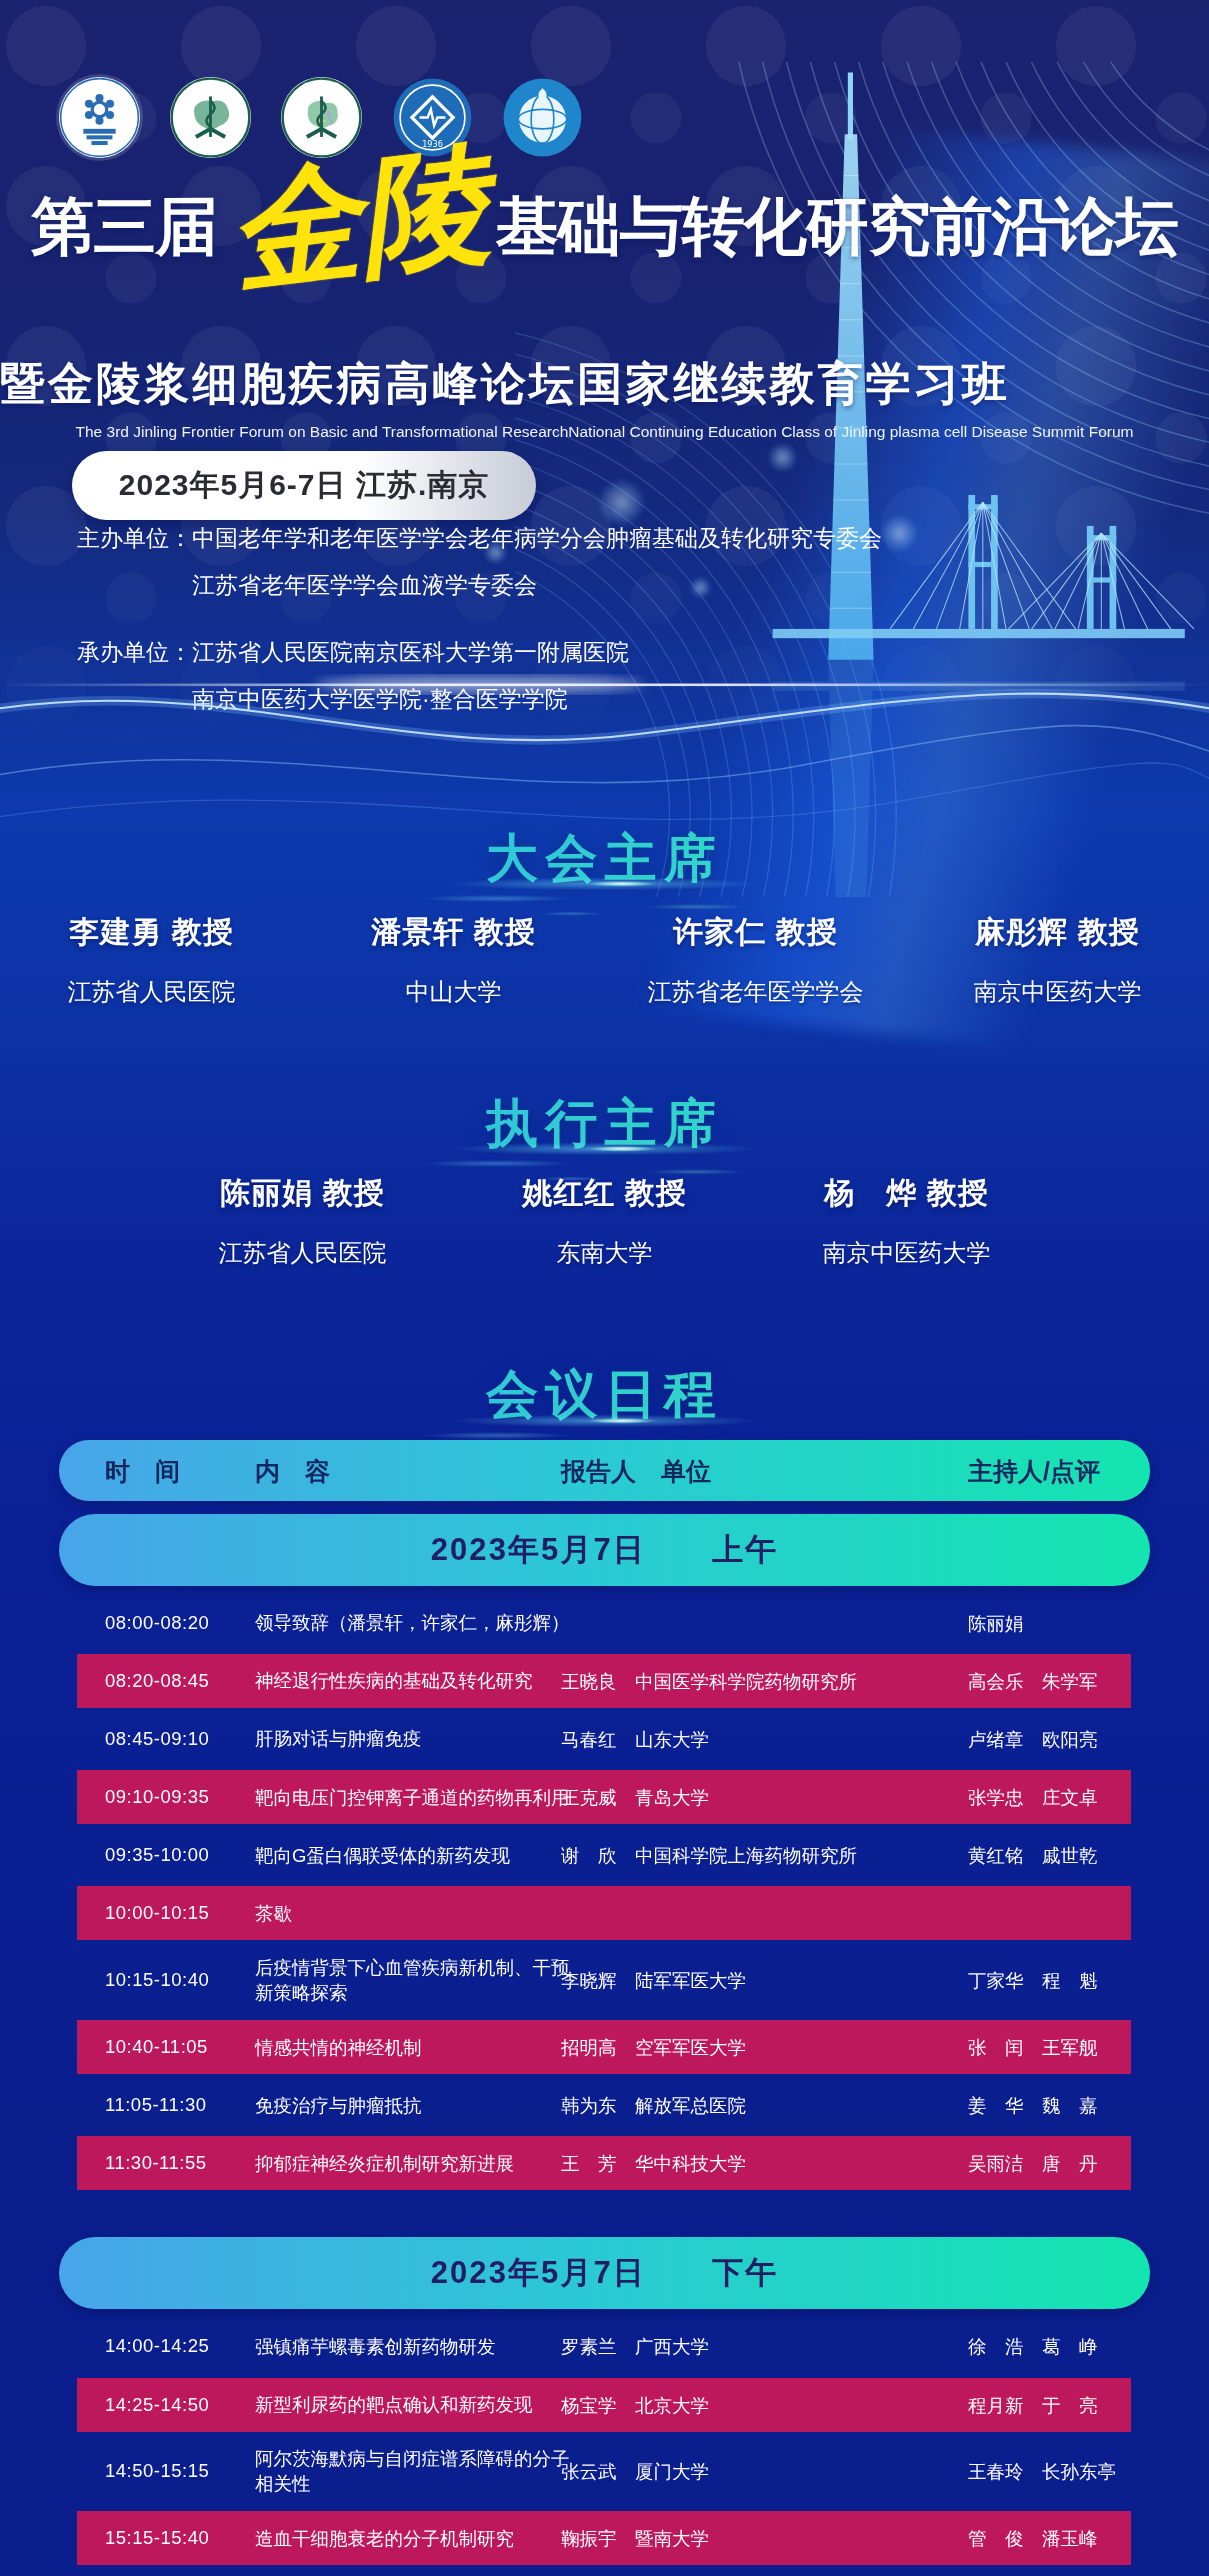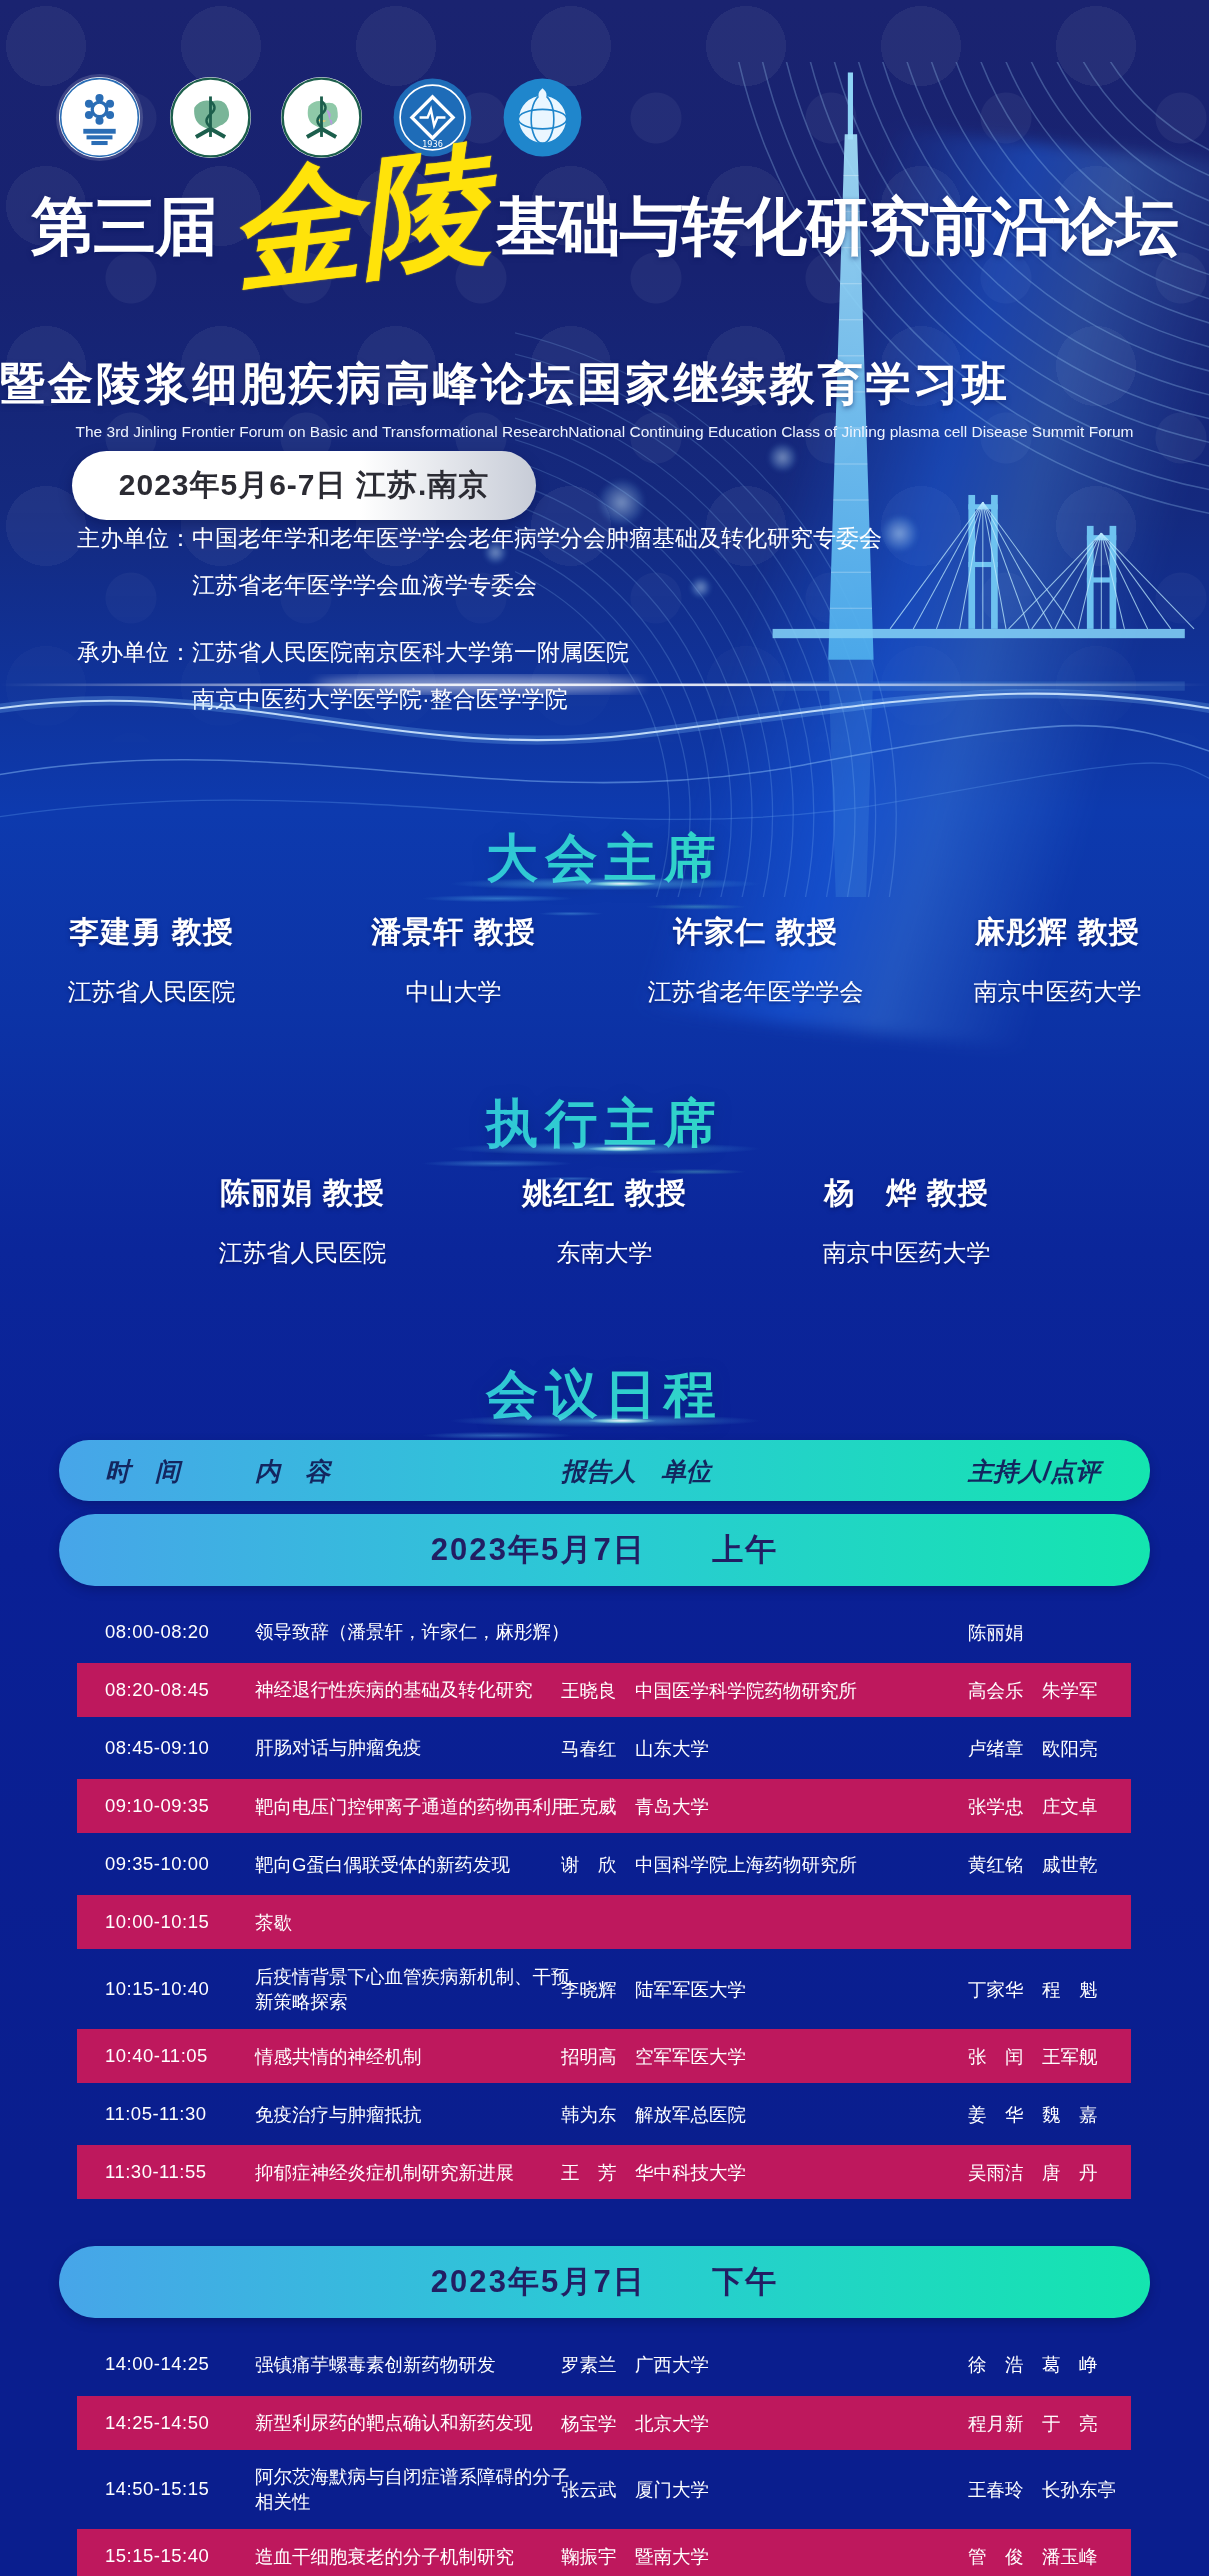--- a/index.html
+++ b/index.html
@@ -48,24 +48,24 @@
       radial-gradient(ellipse 108px 5.2px at 31% 62%, rgba(110,225,255,.35), transparent 70%),
       radial-gradient(ellipse 72px 4.1px at 66% 80%, rgba(120,235,200,.32), transparent 70%),
       radial-gradient(ellipse 46px 3.1px at 44% 95%, rgba(120,225,255,.3), transparent 70%);}
   
   .grid{left:0;width:100%;display:flex;justify-content:center;text-align:center;color:#fff;}
   .member{width:302px;}
   .mname{font-size:30px;font-weight:bold;letter-spacing:1px;text-shadow:0 2.1px 4.1px rgba(0,15,80,.55);}
   .morg{font-size:24px;margin-top:23px;text-shadow:0 1.5px 3.1px rgba(0,15,80,.5);}
   
   .col-bar{left:59px;top:131px;width:1091px;height:61px;border-radius:30px;
-     background:linear-gradient(90deg,#47a5e9 0%,#2bc9d5 48%,#14e5af 100%);box-shadow:0 4.1px 10.3px rgba(0,10,60,.3);font-style:italic;}
+     background:linear-gradient(90deg,#47a5e9 0%,#2bc9d5 48%,#14e5af 100%);box-shadow:0 4.1px 10.3px rgba(0,10,60,.3);}
   .col-bar span{position:absolute;top:50%;transform:translateY(-50%);font-size:25px;font-weight:bold;color:#13265f;white-space:nowrap;}
   .sessions{left:0;top:205px;width:100%;}
-  .date-pill{margin:0 59px 19px 59px;height:72px;border-radius:36px;
+  .date-pill{margin:0 59px 10px 59px;height:72px;border-radius:36px;
      background:linear-gradient(90deg,#47a5e9 0%,#2bc9d5 48%,#14e5af 100%);
      display:flex;align-items:center;justify-content:center;font-size:31px;font-weight:bold;color:#221e63;letter-spacing:2.1px;
      box-shadow:0 4.1px 10.3px rgba(0,10,60,.3);}
   .session{margin-bottom:47px;}
   .row{position:relative;width:1054px;margin:0 0 4.1px 77px;min-height:54px;box-sizing:border-box;
        padding:10.3px 0 10.3px 178px;display:flex;align-items:center;color:#fff;font-size:18.5px;}
   .row.hl{background:#be185d;}
   .cell-time{position:absolute;left:28px;top:50%;transform:translateY(-50%);white-space:nowrap;letter-spacing:0.5px;}
   .cell-content{width:319px;line-height:1.38;}
   .cell-speaker{position:absolute;left:484px;top:50%;transform:translateY(-50%);width:392px;white-space:nowrap;}

